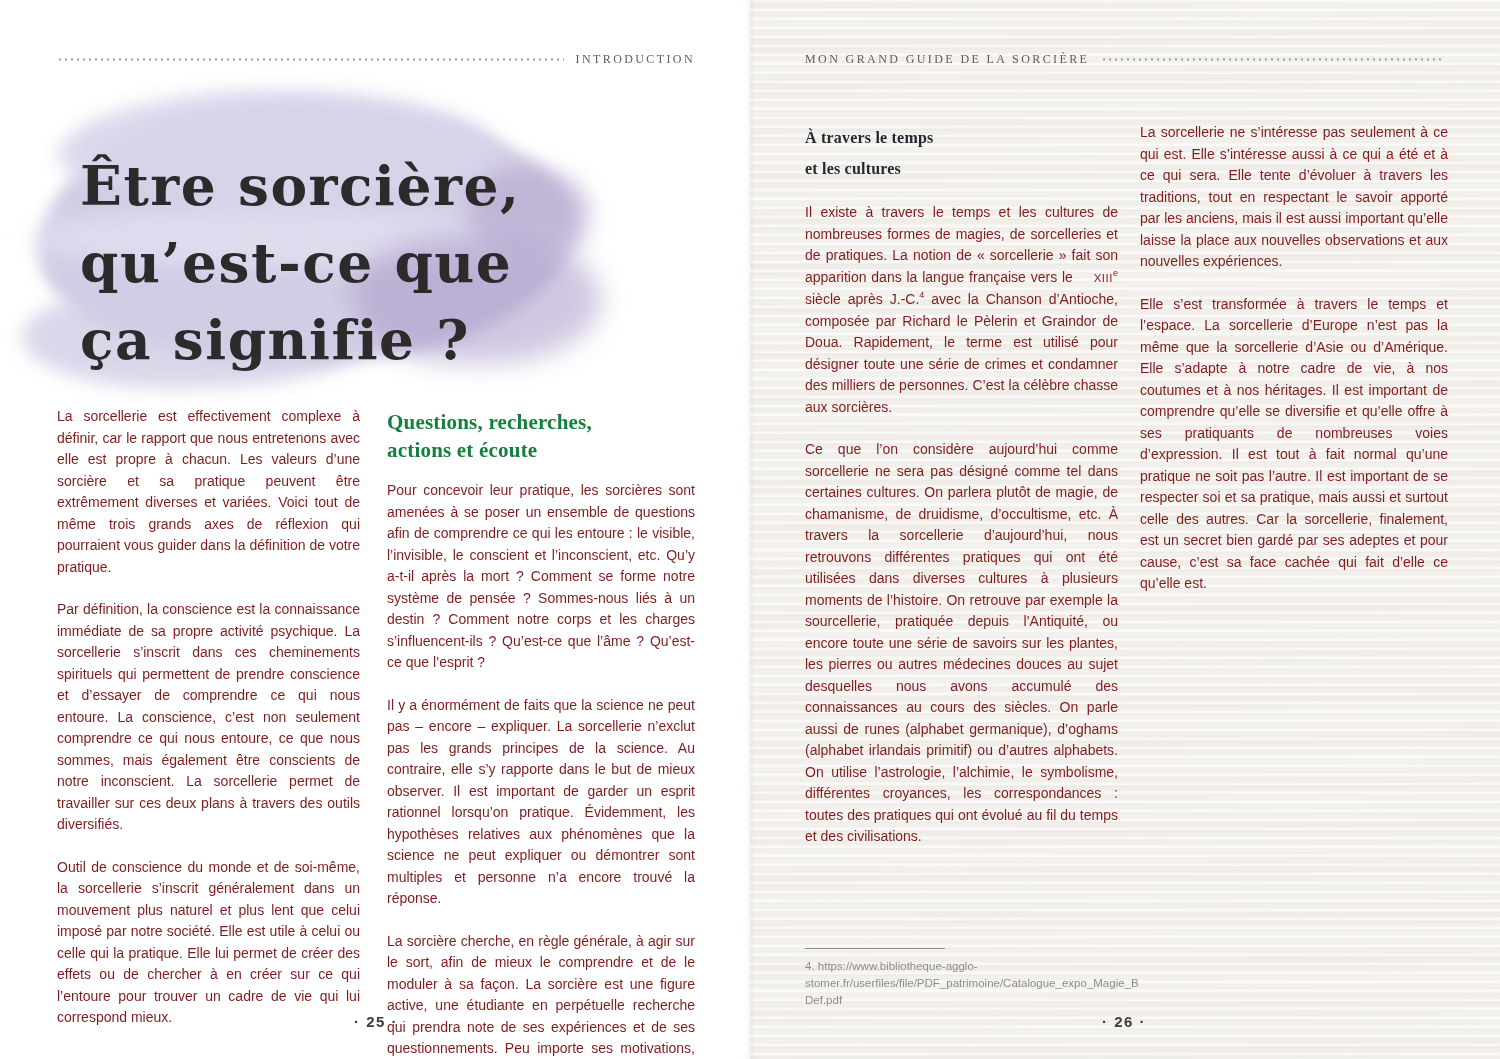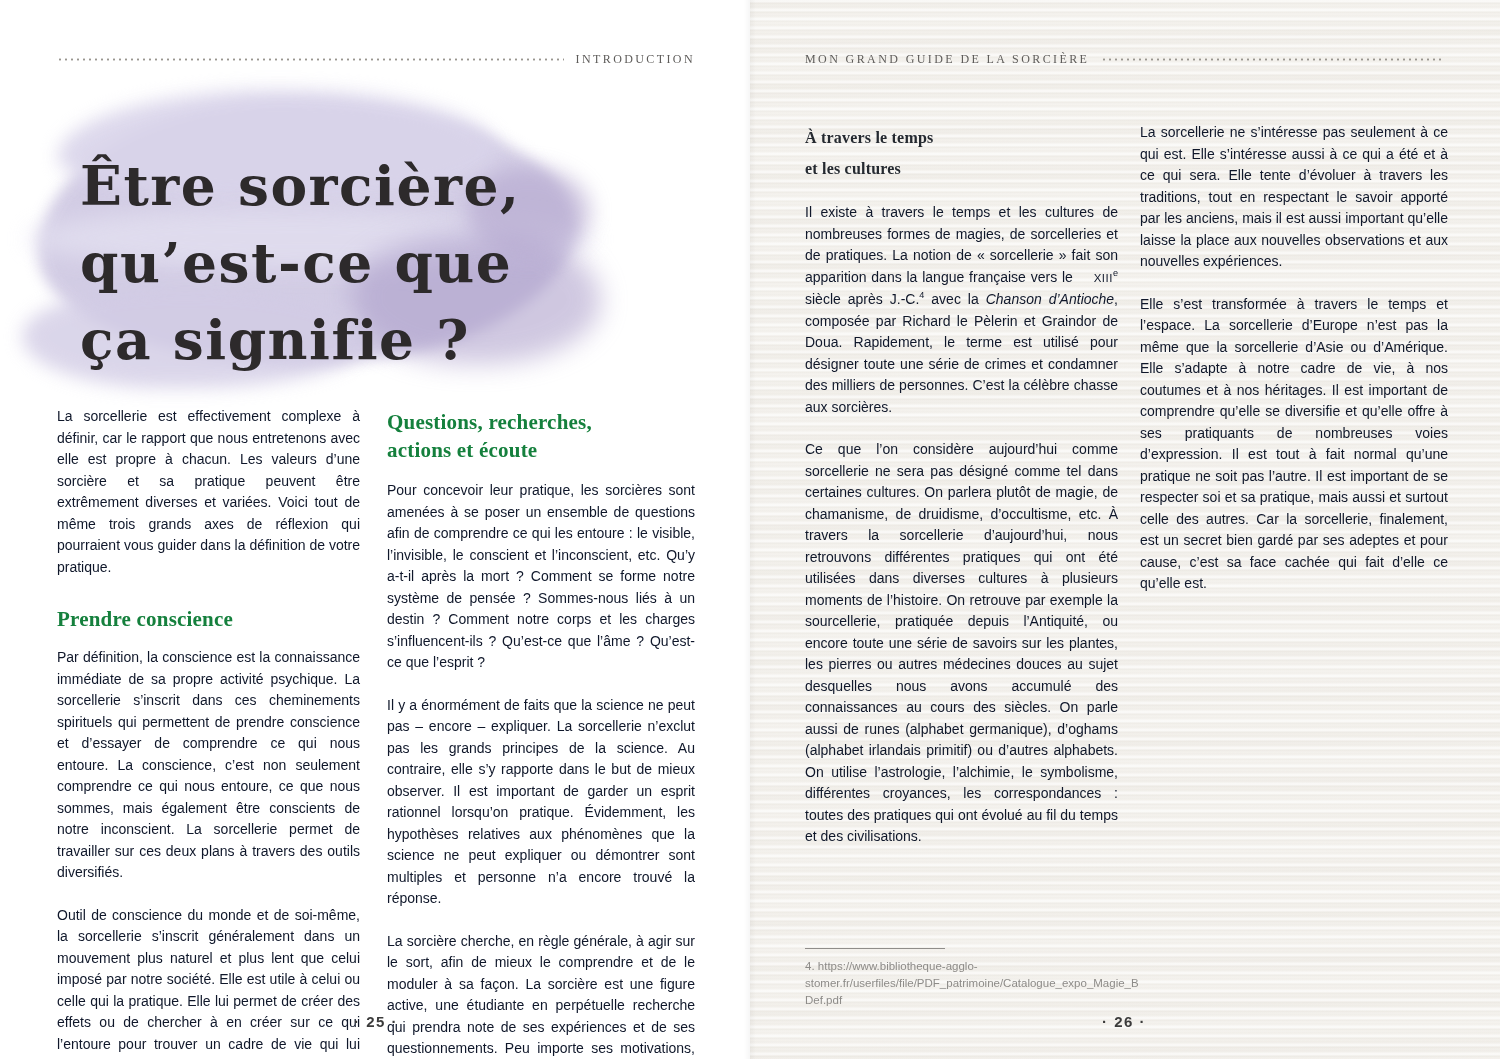--- a/index.html
+++ b/index.html
@@ -59,34 +59,34 @@
     font-size:55px;line-height:77px;letter-spacing:1.5px;color:#2d2a2b;font-weight:700;
   }
   .big-title span{display:block;}
   
   .col{position:absolute;}
   #lp-col1{left:57px;top:406px;width:303px;}
   #lp-col2{left:387px;top:406px;width:308px;}
   #rp-col1{left:805px;top:122px;width:313px;}
   #rp-col2{left:1140px;top:122px;width:308px;}
   .body-text{
-    font-size:14px;line-height:21.5px;color:#0f172a;text-align:justify;
+    font-size:14px;line-height:21.5px;color:#7f1d1d;text-align:justify;
     margin:0 0 21px 0;
   }
   .h2{
     font-family:"Liberation Serif",serif;font-weight:700;color:#15803d;
     letter-spacing:0.2px;
   }
   .h2-inline{font-size:21px;line-height:27px;margin:28px 0 14px 0;}
   .h2-top{font-size:21px;line-height:28px;margin:2px 0 16px 0;}
   .h2-right{font-size:16px;line-height:31px;margin:0 0 18px 0;color:#242930;}
   .h2 span{display:block;}
   .sc{font-size:0.82em;letter-spacing:0.5px;margin-left:16px;}
   sup{font-size:0.65em;line-height:0;}
-  .it{font-style:italic;}
+  .it{}
   
   .footnote{position:absolute;left:805px;top:948px;width:335px;}
   .footnote-rule{width:140px;border-top:1px solid #8f8d8a;margin-bottom:9px;}
   .footnote-text{
     font-size:11.5px;line-height:17px;color:#8d8b88;text-align:left;
     overflow-wrap:anywhere;
   }
   
   .pagenum{
     position:absolute;top:1013px;width:638px;text-align:center;
@@ -123,21 +123,20 @@
   </div>
 
   <h1 class="big-title">
     <span>Être sorcière,</span>
     <span>qu’est-ce que</span>
     <span>ça signifie ?</span>
   </h1>
 
   <div class="col" id="lp-col1">
     <p class="body-text">La sorcellerie est effectivement complexe à définir, car le rapport que nous entretenons avec elle est propre à chacun. Les valeurs d’une sorcière et sa pratique peuvent être extrêmement diverses et variées. Voici tout de même trois grands axes de réflexion qui pourraient vous guider dans la définition de votre pratique.</p>
-    <h2 class="h2 h2-inline">Prendre conscience</h2>
     <p class="body-text">Par définition, la conscience est la connaissance immédiate de sa propre activité psychique. La sorcellerie s’inscrit dans ces cheminements spirituels qui permettent de prendre conscience et d’essayer de comprendre ce qui nous entoure. La conscience, c’est non seulement comprendre ce qui nous entoure, ce que nous sommes, mais également être conscients de notre inconscient. La sorcellerie permet de travailler sur ces deux plans à travers des outils diversifiés.</p>
     <p class="body-text">Outil de conscience du monde et de soi-même, la sorcellerie s’inscrit généralement dans un mouvement plus naturel et plus lent que celui imposé par notre société. Elle est utile à celui ou celle qui la pratique. Elle lui permet de créer des effets ou de chercher à en créer sur ce qui l’entoure pour trouver un cadre de vie qui lui correspond mieux.</p>
   </div>
 
   <div class="col" id="lp-col2">
     <h2 class="h2 h2-top">
       <span>Questions, recherches,</span>
       <span>actions et écoute</span>
     </h2>
     <p class="body-text">Pour concevoir leur pratique, les sorcières sont amenées à se poser un ensemble de questions afin de comprendre ce qui les entoure : le visible, l’invisible, le conscient et l’inconscient, etc. Qu’y a-t-il après la mort ? Comment se forme notre système de pensée ? Sommes-nous liés à un destin ? Comment notre corps et les charges s’influencent-ils ? Qu’est-ce que l’âme ? Qu’est-ce que l’esprit ?</p>

